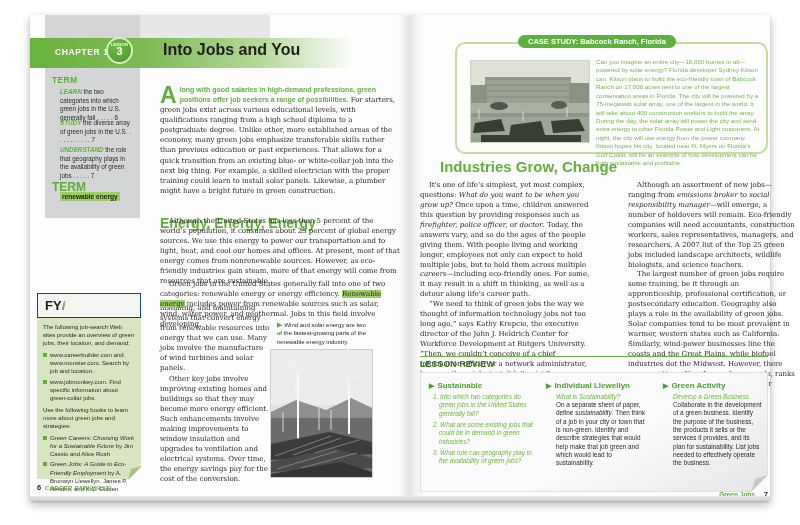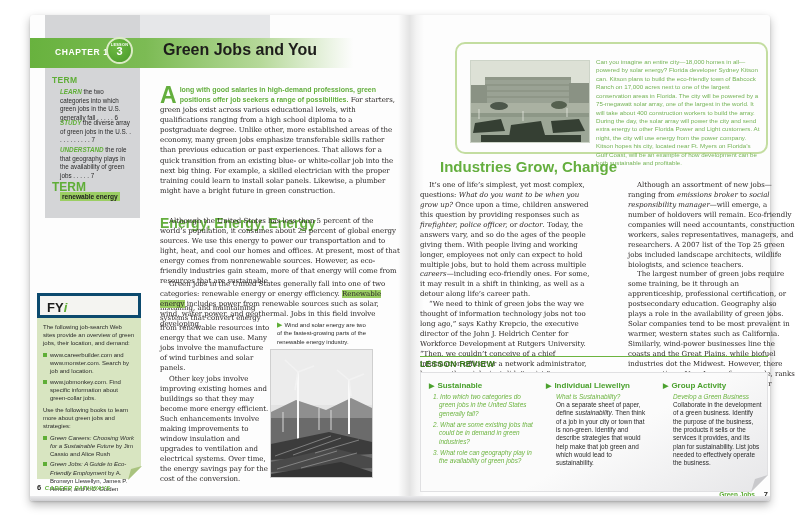--- a/index.html
+++ b/index.html
@@ -31,21 +31,21 @@
   .h-green{color:#64ae3e;font-weight:bold;font-size:14px;font-family:"Liberation Sans",sans-serif;}
   .p-body{font-size:7px;line-height:1.44;}
   .ind{text-indent:9px;}
   .hl{background:#9bce63;}
   .col-narrow{left:130px;top:288px;width:112px;}
   .caption{left:247px;top:305px;width:94px;font-size:6px;line-height:1.35;color:#2a2a2a;}
   .cap-arrow{color:#5fae37;font-size:7px;margin-right:2px;}
   .photo-wind{left:240px;top:334px;width:101px;height:127px;border:1px solid #cfcfcf;}
   
   .fyi{left:7px;top:278px;width:104px;height:186px;}
-  .fyi-head{position:absolute;left:0;top:0;width:100%;height:25px;background:#f4f4f1;border:3px solid #0c4a6e;box-sizing:border-box;}
+  .fyi-head{position:absolute;left:0;top:0;width:100%;height:25px;background:#f4f4f1;border:1px solid #0c4a6e;box-sizing:border-box;}
   .fyi-logo{position:absolute;left:7px;top:4px;font-size:13px;font-weight:bold;color:#1d1d1b;}
   .fyi-logo i{color:#5fae37;font-style:italic;}
   .fyi-body{position:absolute;left:0;top:25px;width:100%;height:161px;background:#d8e5c1;box-sizing:border-box;padding:5px 6px;}
   .fyi-body p{margin:0 0 4px 0;font-size:6px;line-height:1.35;color:#2a2a2a;}
   .fyi-ul{margin:0 0 4px 0;padding:0;list-style:none;}
   .fyi-ul li{font-size:6px;line-height:1.35;color:#2a2a2a;padding-left:7px;position:relative;margin-bottom:2px;}
   .sq{position:absolute;left:0;top:2px;width:4px;height:4px;background:#5fae37;font-size:0;}
   .fyi-it{font-style:italic;}
   .fold{position:absolute;right:-1px;bottom:-1px;}
   .footer-l{left:7px;top:468px;font-size:6.5px;}
@@ -81,21 +81,21 @@
 <div class="spread">
 
   <div class="abs goals-gray"></div>
   <div class="abs tab-gray"></div>
   <div class="abs banner"></div>
   <div class="abs chapter">CHAPTER 1</div>
   <div class="abs badge">
     <span class="l1">LESSON</span>
     <span class="l2">3</span>
   </div>
-  <div class="abs page-title">Green Jobs and You</div>
+  <div class="abs page-title">Into Jobs and You</div>
 
   <div class="abs goals-head">TERM</div>
   <div class="abs goal-item" style="top:73px;">
     <span class="goal-verb">LEARN</span><span> the two categories into which green jobs in the U.S. generally fall</span><span> . . . . . 6</span>
   </div>
   <div class="abs goal-item" style="top:104px;">
     <span class="goal-verb">STUDY</span><span> the diverse array of green jobs in the U.S.</span><span> . . . . . . . . . . 7</span>
   </div>
   <div class="abs goal-item" style="top:131px;">
     <span class="goal-verb">UNDERSTAND</span><span> the role that geography plays in the availability of green jobs</span><span> . . . . . 7</span>
@@ -180,20 +180,21 @@
     </div>
   </div>
 
   <div class="abs footer-l">
     <span class="pnum">6</span>&nbsp;&nbsp;<span class="ftr-green">CAREER PATHWAYS</span>
   </div>
 
   <div class="abs spine"></div>
 
   <div class="abs case-box"></div>
+  <div class="abs case-banner">CASE STUDY: Babcock Ranch, Florida</div>
   <div class="abs case-photo">
     <svg width="118" height="81" viewBox="0 0 118 81">
       <rect width="118" height="81" fill="#cdd3c6"></rect>
       <rect x="0" y="0" width="118" height="34" fill="#dde1d6"></rect>
       <rect x="14" y="16" width="86" height="26" fill="#9aa294"></rect>
       <g fill="#7c857660">
         <rect x="14" y="16" width="86" height="3"></rect>
           <rect x="14" y="23" width="86" height="2"></rect>
         <rect x="14" y="29" width="86" height="2"></rect>
           <rect x="14" y="35" width="86" height="2"></rect>
@@ -237,21 +238,21 @@
       <p class="lr-q">1. Into which two categories do green jobs in the United States generally fall?</p>
       <p class="lr-q">2. What are some existing jobs that could be in demand in green industries?</p>
       <p class="lr-q">3. What role can geography play in the availability of green jobs?</p>
     </div>
     <div class="lr-col" style="left:125px;">
       <div class="lr-col-head"><span class="tri">▶</span><span>Individual Llewellyn</span></div>
       <p class="lr-sub">What is Sustainability?</p>
       <p class="lr-body"><span>On a separate sheet of paper, define </span><span class="it">sustainability</span><span>. Then think of a job in your city or town that is non-green. Identify and describe strategies that would help make that job green and which would lead to sustainability.</span></p>
     </div>
     <div class="lr-col" style="left:242px;width:100px;">
-      <div class="lr-col-head"><span class="tri">▶</span><span>Group Activity</span></div>
+      <div class="lr-col-head"><span class="tri">▶</span><span>Green Activity</span></div>
       <p class="lr-sub">Develop a Green Business</p>
       <p class="lr-body">Collaborate in the development of a green business. Identify the purpose of the business, the products it sells or the services it provides, and its plan for sustainability. List jobs needed to effectively operate the business.</p>
     </div>
     <svg class="fold" width="17" height="17" viewBox="0 0 17 17">
       <polygon points="17,0 17,17 0,17" fill="#fdfdfd"></polygon>
       <polygon points="17,0 0,17 4,4" fill="#c9c9cc"></polygon>
     </svg>
   </div>
 
   <div class="abs footer-r">

